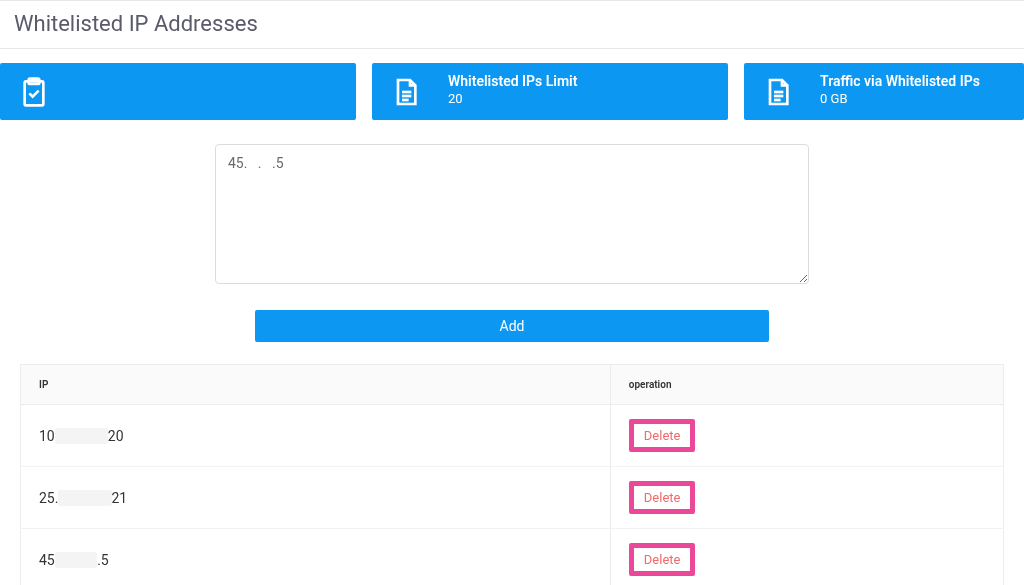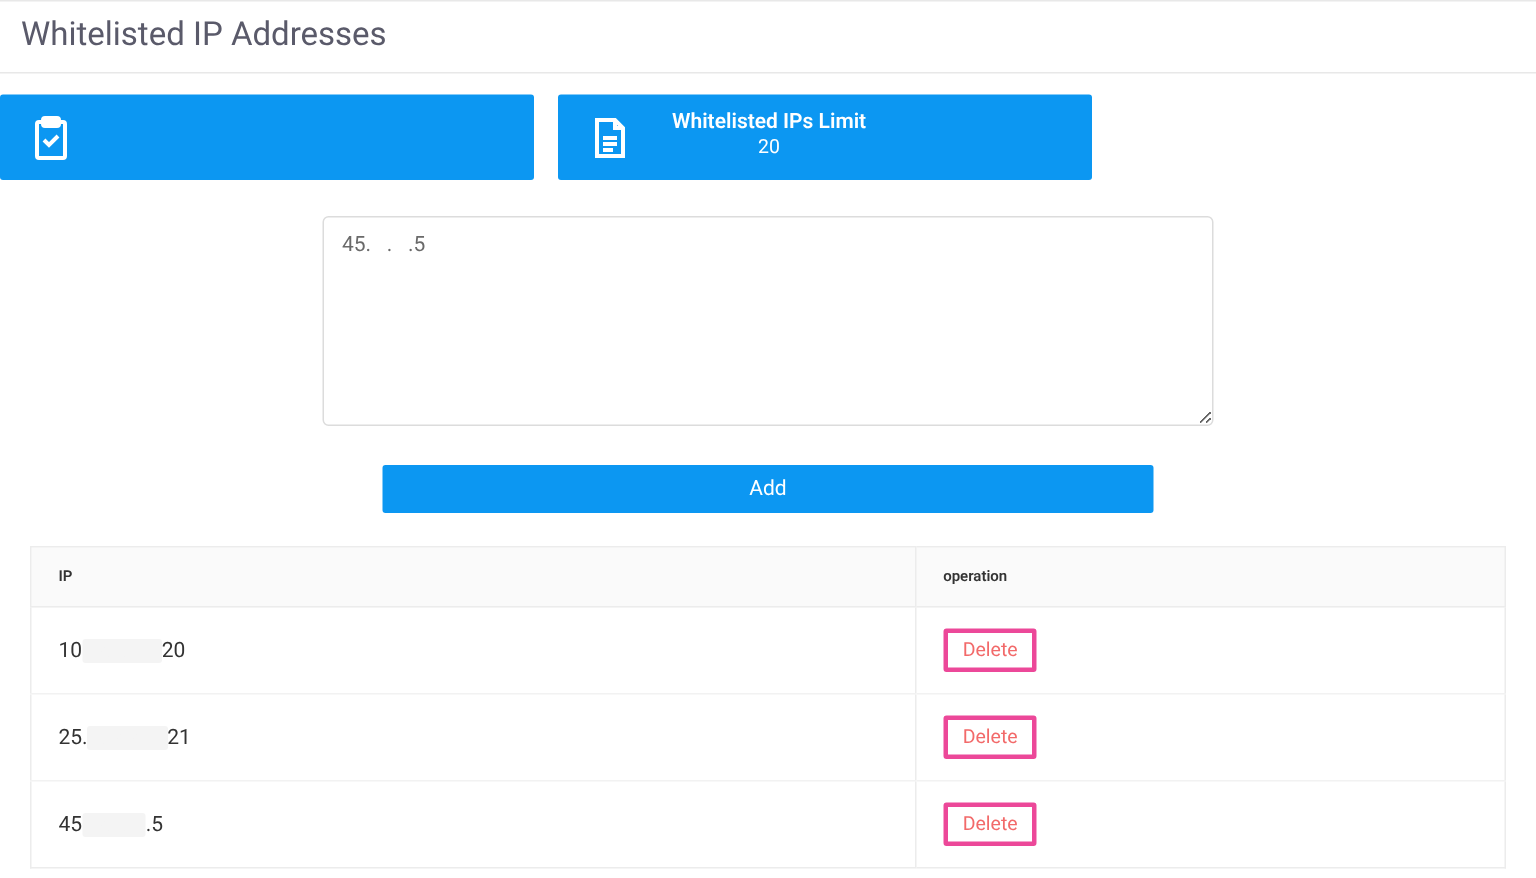--- a/index.html
+++ b/index.html
@@ -33,21 +33,21 @@
       background: #0c97f2;
       color: #ffffff;
       display: flex;
       align-items: flex-start;
       padding: 9px 18px 12px;
       border-radius: 2px;
       flex: 1;
       min-width: 0;
     }
     .stat-card:nth-child(1) { flex: 0 0 356px; }
-    .stat-card:nth-child(2) { flex: 0 0 356px; text-align: center; }
+    .stat-card:nth-child(2) { flex: 0 0 356px; }
     .stat-card:nth-child(3) { flex: 1; margin-right: 0; }
     .stat-icon {
       width: 32px;
       height: 32px;
       margin-right: 26px;
       margin-top: 4px;
       flex-shrink: 0;
     }
     .stat-icon svg {
       width: 100%;
@@ -127,21 +127,21 @@
       vertical-align: middle;
     }
     .ip-table tbody tr:last-child td {
       border-bottom: none;
     }
     .col-op {
       border-left: 1px solid #ececec;
     }
     .delete-btn {
       background: #ffffff;
-      border: 3px solid #ec4899;
+      border: 5px solid #ec4899;
       color: #f26a6a;
       font-size: 13px;
       padding: 4px 10px;
       border-radius: 2px;
       cursor: pointer;
       font-family: inherit;
     }
     .redact {
       background: #f4f4f4;
       color: #f4f4f4;
@@ -178,20 +178,35 @@
         <line x1="9" y1="15" x2="16" y2="15"></line>
         <line x1="9" y1="18" x2="14" y2="18"></line>
       </svg>
     </div>
     <div class="stat-text">
       <span class="stat-label">Whitelisted IPs Limit</span>
       <span class="stat-value">20</span>
     </div>
   </div>
 
+  <div class="stat-card">
+    <div class="stat-icon">
+      <svg viewBox="0 0 24 24">
+        <path d="M6 3 L15 3 L19 7 L19 21 L6 21 Z"></path>
+        <path d="M15 3 L15 7 L19 7"></path>
+        <line x1="9" y1="12" x2="16" y2="12"></line>
+        <line x1="9" y1="15" x2="16" y2="15"></line>
+        <line x1="9" y1="18" x2="14" y2="18"></line>
+      </svg>
+    </div>
+    <div class="stat-text">
+      <span class="stat-label">Traffic via Whitelisted IPs</span>
+      <span class="stat-value">0 GB</span>
+    </div>
+  </div>
 
 </div>
 
 <div class="form-area">
   <textarea class="ip-textarea" style="">45.   .   .5</textarea>
   <button class="add-button">Add</button>
 </div>
 
 <div class="table-wrapper">
   <table class="ip-table">

